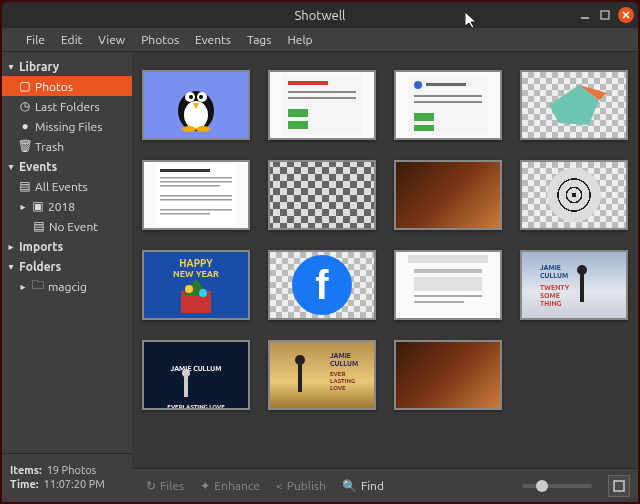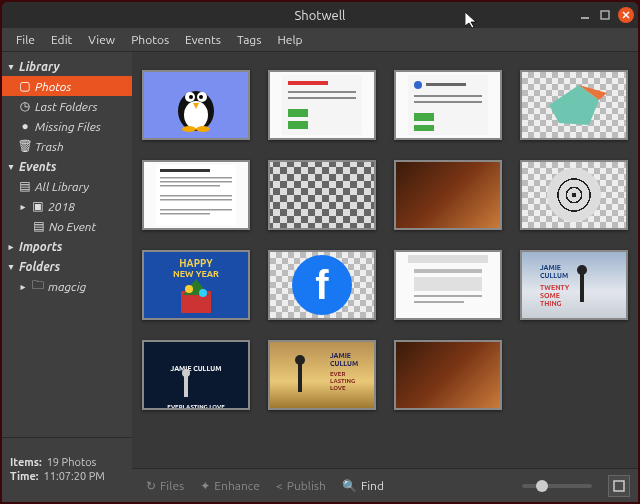--- a/index.html
+++ b/index.html
@@ -3,34 +3,34 @@
 <meta charset="utf-8">
 <style>
 * { margin: 0; padding: 0; box-sizing: border-box; }
 body { font-family: Ubuntu, "Segoe UI", sans-serif; font-size: 12px; background: #3a0808; width: 640px; height: 504px; overflow: hidden; color: #ddd; }
 .window { width: 636px; height: 500px; margin: 2px; background: #383838; display: flex; flex-direction: column; border-radius: 6px 6px 0 0; overflow: hidden; }
 .titlebar { height: 26px; background: #2c2c2c; display: flex; align-items: center; position: relative; }
 .titlebar-title { flex: 1; text-align: center; color: #ddd; font-size: 13px; }
 .titlebar-buttons { position: absolute; right: 4px; display: flex; gap: 6px; align-items: center; }
 .tbtn { width: 14px; height: 14px; display: flex; align-items: center; justify-content: center; color: #ccc; }
 .tbtn.close { background: #e95420; border-radius: 50%; width: 16px; height: 16px; color: #fff; }
-.menubar { height: 24px; background: #3f3f3f; display: flex; align-items: center; padding: 0 6px; gap: 0; border-bottom: 1px solid #2a2a2a; }
+.menubar { height: 24px; background: #3f3f3f; display: flex; align-items: center; padding: 0 16px; gap: 0; border-bottom: 1px solid #2a2a2a; }
 .menu-item { padding: 3px 8px; color: #ddd; cursor: pointer; }
 .body { flex: 1; display: flex; overflow: hidden; }
 .sidebar { width: 134px; background: #3f3f3f; display: flex; flex-direction: column; overflow: hidden; }
 .tree { flex: 1; padding-top: 4px; }
 .tree-row { display: flex; align-items: center; height: 20px; padding: 0 4px; gap: 3px; color: #ddd; cursor: pointer; }
 .tree-row.selected { background: #e95420; color: #fff; }
 .tree-row .exp { width: 10px; text-align: center; font-size: 10px; }
 .tree-row .ico { width: 14px; display: flex; justify-content: center; }
-.tree-row .lbl { font-size: 12px; font-style: italic; }
+.tree-row .lbl { font-size: 12px; }
 .tree-row.header .lbl { font-weight: bold; }
 .tree-row.l1 { padding-left: 16px; }
 .tree-row.l2 { padding-left: 30px; }
-.status { border-top: 1px solid #2a2a2a; padding: 18px 8px; font-size: 11px; color: #ccc; }
+.status { border-top: 1px solid #2a2a2a; padding: 10px 8px; font-size: 11px; color: #ccc; }
 .status div { margin-bottom: 2px; }
 .status b { color: #ddd; }
 .main { flex: 1; background: #383838; display: flex; flex-direction: column; }
 .grid-wrap { flex: 1; overflow: auto; padding: 18px 10px; }
 .thumb-grid { display: grid; grid-template-columns: repeat(4, 1fr); gap: 20px 18px; justify-items: center; }
 .thumb { width: 108px; height: 70px; border: 2px solid #888; background: #ccc; box-shadow: 0 1px 3px rgba(0,0,0,.5); overflow: hidden; display: flex; align-items: center; justify-content: center; }
 .toolbar { height: 34px; border-top: 1px solid #2a2a2a; background: #3f3f3f; display: flex; align-items: center; padding: 0 8px; gap: 4px; }
 .tool { display: flex; align-items: center; gap: 4px; padding: 3px 6px; color: #888; font-size: 12px; }
 .tool.active { color: #ddd; }
 .spacer { flex: 1; }
@@ -110,21 +110,21 @@
             <span class="ico">🗑</span>
             <span class="lbl">Trash</span>
           </div>
 
         <div class="tree-row header">
             <span class="exp">▾</span>
             <span class="lbl">Events</span>
           </div>
         <div class="tree-row l1">
             <span class="ico">▤</span>
-            <span class="lbl">All Library</span>
+            <span class="lbl">All Events</span>
           </div>
         <div class="tree-row l1">
             <span class="exp">▸</span>
             <span class="ico">▣</span>
             <span class="lbl">2018</span>
           </div>
         <div class="tree-row l2">
             <span class="ico">▤</span>
             <span class="lbl">No Event</span>
           </div>

